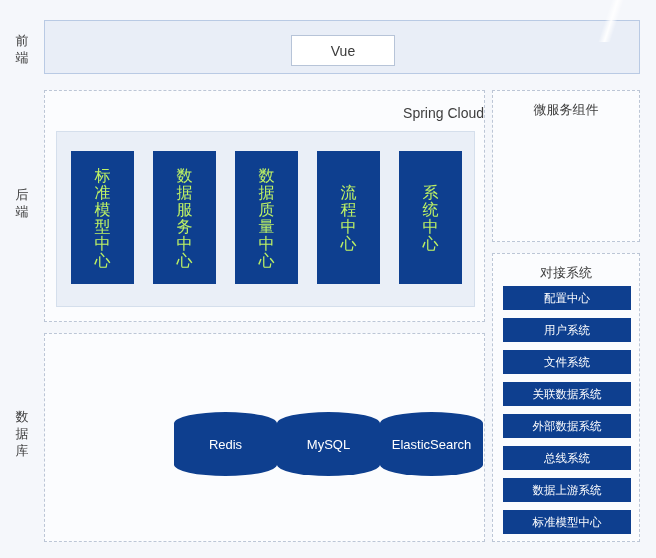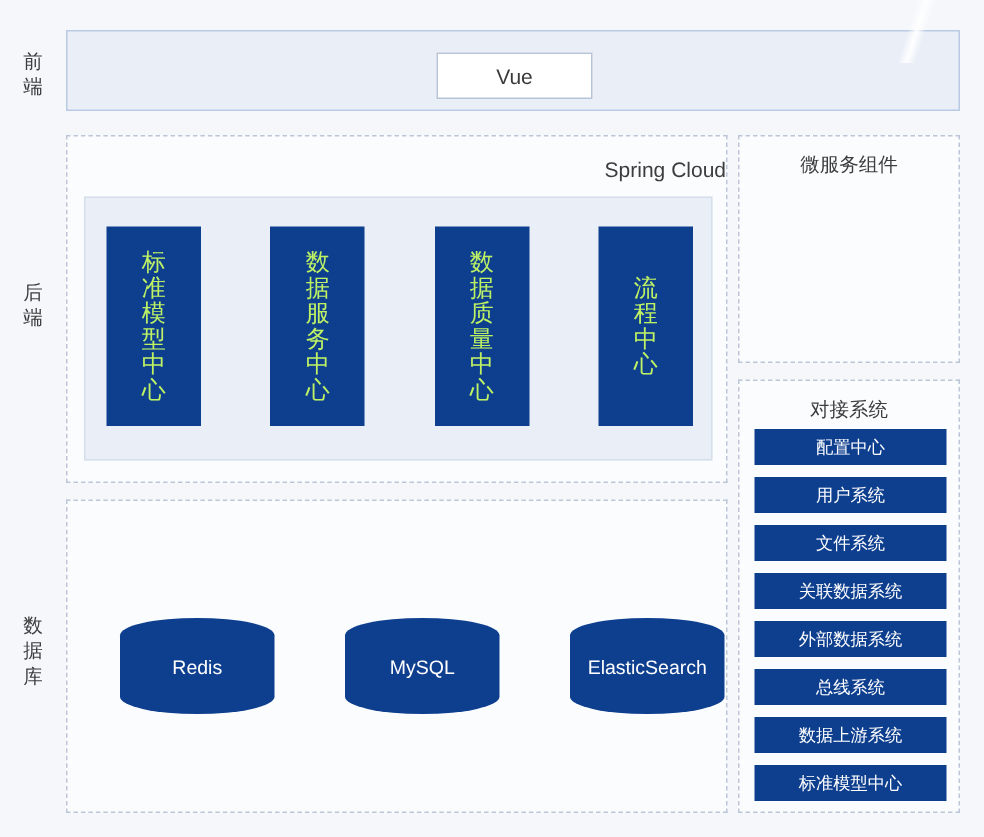--- a/index.html
+++ b/index.html
@@ -108,21 +108,21 @@
     white-space: normal;
     font-family: Liberation Serif, serif;
   }
 
   
   #cyl-row {
     position: absolute;
     left: 19px; top: 78px;
     width: 403px; height: 64px;
     display: flex;
-    justify-content: space-between;
+    justify-content: flex-end;
     padding-left: 16px;
   }
   .cylinder {
     position: relative;
     width: 103px; height: 64px;
     background: #0e3f8f;
     border-radius: 50% / 18%;
     display: flex;
     align-items: center;
     justify-content: center;
@@ -206,20 +206,23 @@
           <span class="pillar-text">标准模型中心</span>
         </div>
         <div class="pillar">
           <span class="pillar-text">数据服务中心</span>
         </div>
         <div class="pillar">
           <span class="pillar-text">数据质量中心</span>
         </div>
         <div class="pillar">
           <span class="pillar-text">流程中心</span>
+        </div>
+        <div class="pillar">
+          <span class="pillar-text">系统中心</span>
         </div>
       </div>
     </div>
   </div>
 
   <div class="dashed-box" id="database-box">
     <div id="cyl-row">
       <div class="cylinder">
         <span class="cyl-label">Redis</span>
       </div>

